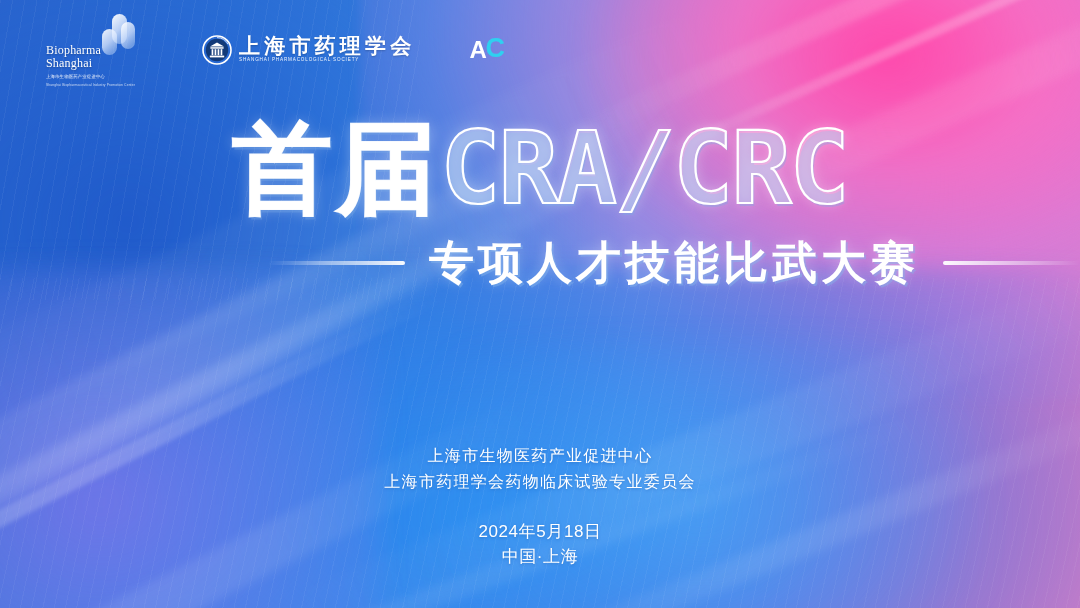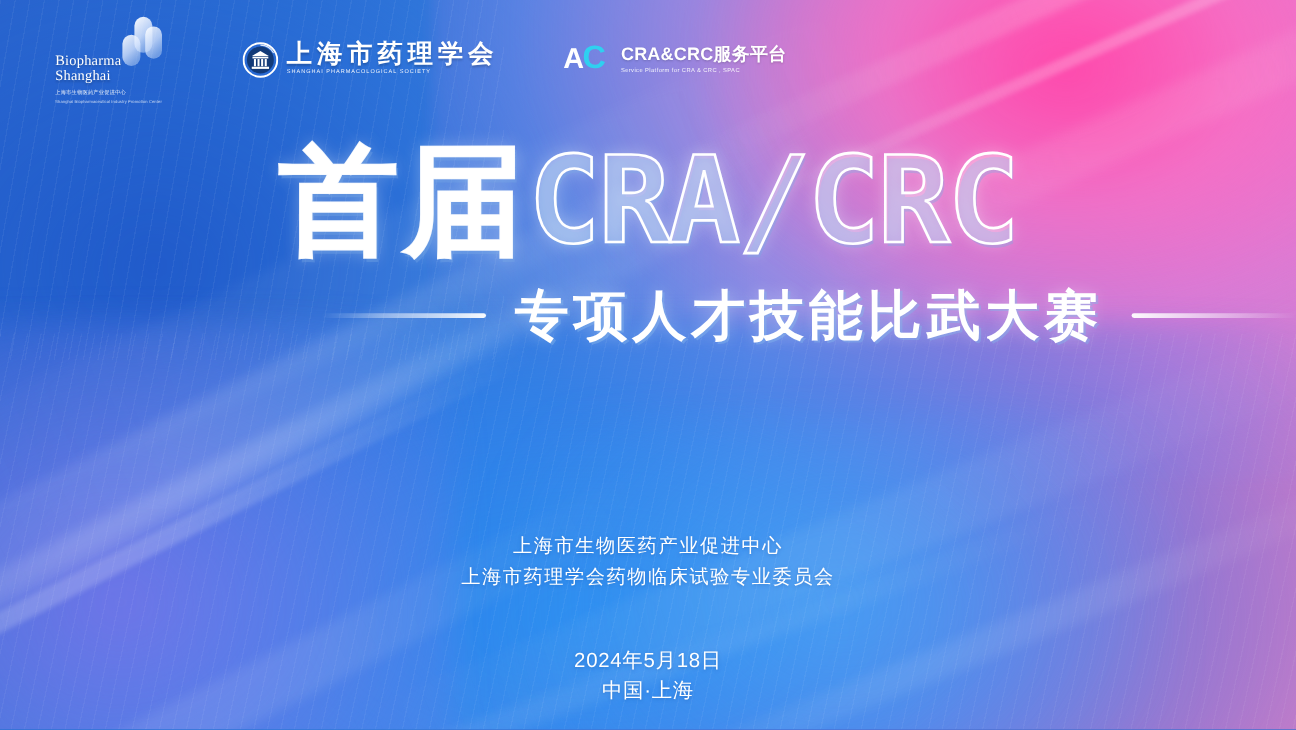--- a/index.html
+++ b/index.html
@@ -234,21 +234,21 @@
   
   .footer {
     position:absolute; left:0; right:0; top:443px; z-index:7; text-align:center;
   }
   .org-line {
     font-size:16px; line-height:26px; letter-spacing:1.3px;
     color:#ffffff; font-weight:500;
     font-family:"Liberation Sans","DejaVu Sans",sans-serif;
     text-shadow:0 1px 3px rgba(20,70,150,.35);
   }
-  .date-block { margin-top:43px; }
+  .date-block { margin-top:24px; }
   .date-line {
     font-size:17px; line-height:25px; letter-spacing:.6px;
     color:#ffffff; font-weight:500;
     font-family:"Liberation Sans","DejaVu Sans",sans-serif;
     text-shadow:0 1px 3px rgba(20,70,150,.35);
   }
 </style>
 </head>
 <body>
 
@@ -321,24 +321,20 @@
         <div class="sps-cn">上海市药理学会</div>
         <div class="sps-en">SHANGHAI PHARMACOLOGICAL SOCIETY</div>
       </div>
     </div>
 
     <div class="logo logo-ac">
       <span class="ac-mark">
         <span class="ac-A">A</span>
         <span class="ac-C">C</span>
       </span>
-      <div class="ac-text">
-        <div class="ac-cn">CRA&amp;CRC服务平台</div>
-        <div class="ac-en">Service Platform for CRA &amp; CRC , SPAC</div>
-      </div>
     </div>
 
   </div>
 
   <div class="title-wrap">
     <div class="main-title"><span class="cn">首届</span><span class="en">CRA/CRC</span></div>
   </div>
 
   <div class="sub-row">
     <span class="rule left"></span>

